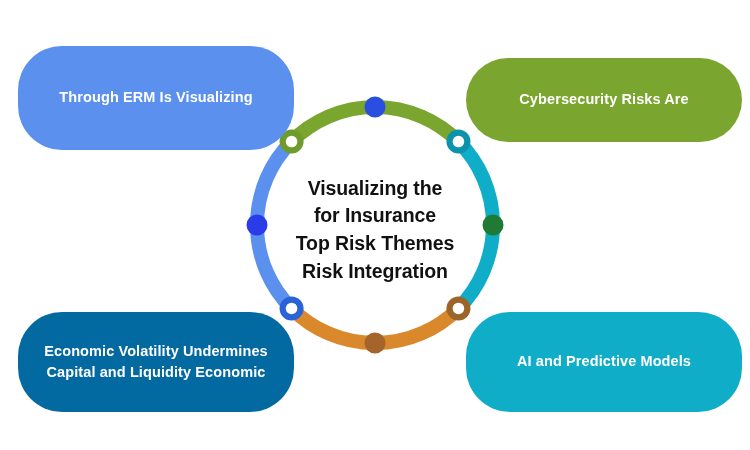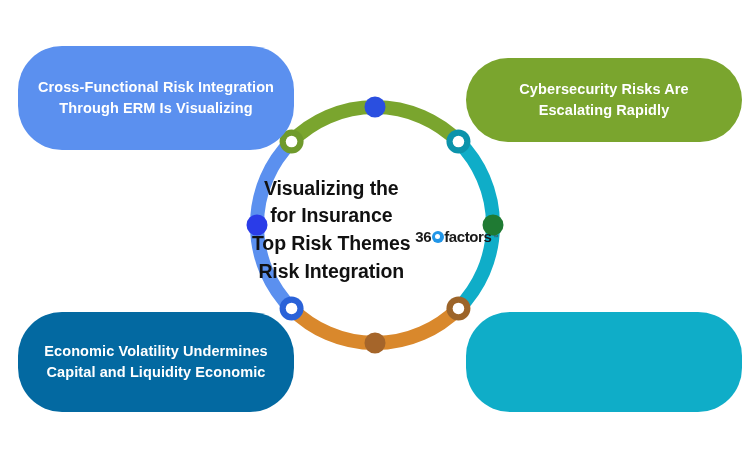--- a/index.html
+++ b/index.html
@@ -32,22 +32,22 @@
   #card-bl{left:18px;  top:312px; width:276px;height:100px;}
   #card-br{left:466px; top:312px; width:276px;height:100px;}
 
   
   #ring{position:absolute;left:240px;top:90px;width:270px;height:270px;z-index:2;}
   #ring svg{display:block;width:270px;height:270px;overflow:visible;}
 
   
   #center{
     position:absolute;left:252px;top:140px;width:246px;height:180px;
-    z-index:4;display:flex;flex-direction:row;
-    align-items:center;justify-content:space-between;
+    z-index:4;display:flex;flex-direction:column;
+    align-items:center;justify-content:center;
     text-align:center;pointer-events:none;
   }
   #center .title{
     font-size:19.5px;font-weight:700;color:#111111;line-height:1.42;
     letter-spacing:-.1px;
   }
   #center .title .ln{display:block;white-space:nowrap;}
 
   
   #logo{
@@ -68,41 +68,40 @@
   #logo .l-word{font-size:15px;color:#1a1a1a;font-weight:700;}
   #logo .l-tm{font-size:6px;color:#444;vertical-align:super;margin-left:1px;font-weight:400;}
 </style>
 </head>
 <body>
 
 <div id="stage">
 
   <div class="card" id="card-tl" style="background: rgb(91, 144, 239);">
     <span class="card-text">
-      <span class="ln">Cross-Functional Risk Integration</span>
       <span class="ln">Through ERM Is Visualizing</span>
     </span>
   </div>
 
   <div class="card" id="card-tr" style="background: rgb(122, 165, 46);">
     <span class="card-text">
       <span class="ln">Cybersecurity Risks Are</span>
-      <span class="ln">Escalating Rapidly</span>
     </span>
   </div>
 
   <div class="card" id="card-bl" style="background: #0369a1;">
     <span class="card-text">
       <span class="ln">Economic Volatility Undermines</span>
       <span class="ln">Capital and Liquidity Economic</span>
     </span>
   </div>
 
   <div class="card" id="card-br" style="background: rgb(15, 173, 200);">
     <span class="card-text">
+      <span class="ln">AI and Predictive Models</span>
     </span>
   </div>
 
   <div id="ring">
     <svg viewBox="0 0 270 270" xmlns="http://www.w3.org/2000/svg">
       <g id="ring-arcs">
           <path d="M 51.5613998199874 218.4386001800126 A 118 118 0 0 1 51.56139981998737 51.5613998199874" fill="none" stroke="#5b90ef" stroke-width="14"></path>
           <path d="M 51.56139981998737 51.5613998199874 A 118 118 0 0 1 218.4386001800126 51.56139981998737" fill="none" stroke="#7aa52e" stroke-width="14"></path>
           <path d="M 218.4386001800126 51.5613998199874 A 118 118 0 0 1 218.4386001800126 218.4386001800126" fill="none" stroke="#0fadc8" stroke-width="14"></path>
           <path d="M 218.4386001800126 218.4386001800126 A 118 118 0 0 1 51.5613998199874 218.4386001800126" fill="none" stroke="#d9882c" stroke-width="14"></path>
@@ -138,21 +137,15 @@
     </svg>
   </div>
 
   <div id="center">
     <div class="title">
       <span class="ln">Visualizing the</span>
       <span class="ln">for Insurance</span>
       <span class="ln">Top Risk Themes</span>
       <span class="ln">Risk Integration</span>
     </div>
-    <div id="logo">
-      <span class="l-36">36</span>
-      <span class="l-o"></span>
-      <span class="l-word">factors</span>
-      <span class="l-tm">™</span>
-    </div>
   </div>
 
 </div>
 
 </body></html>

